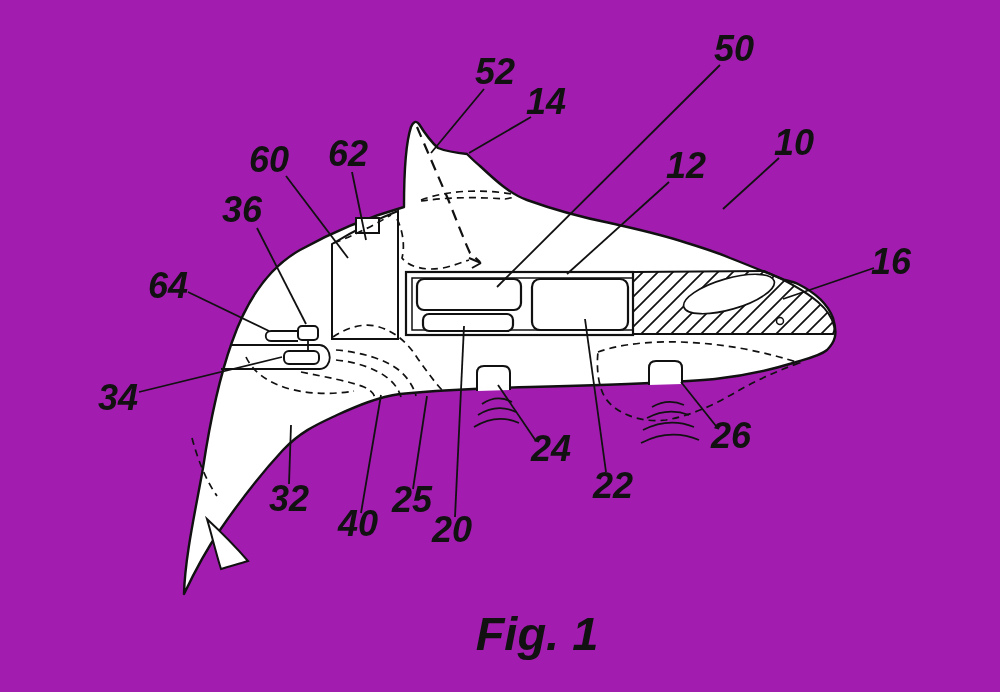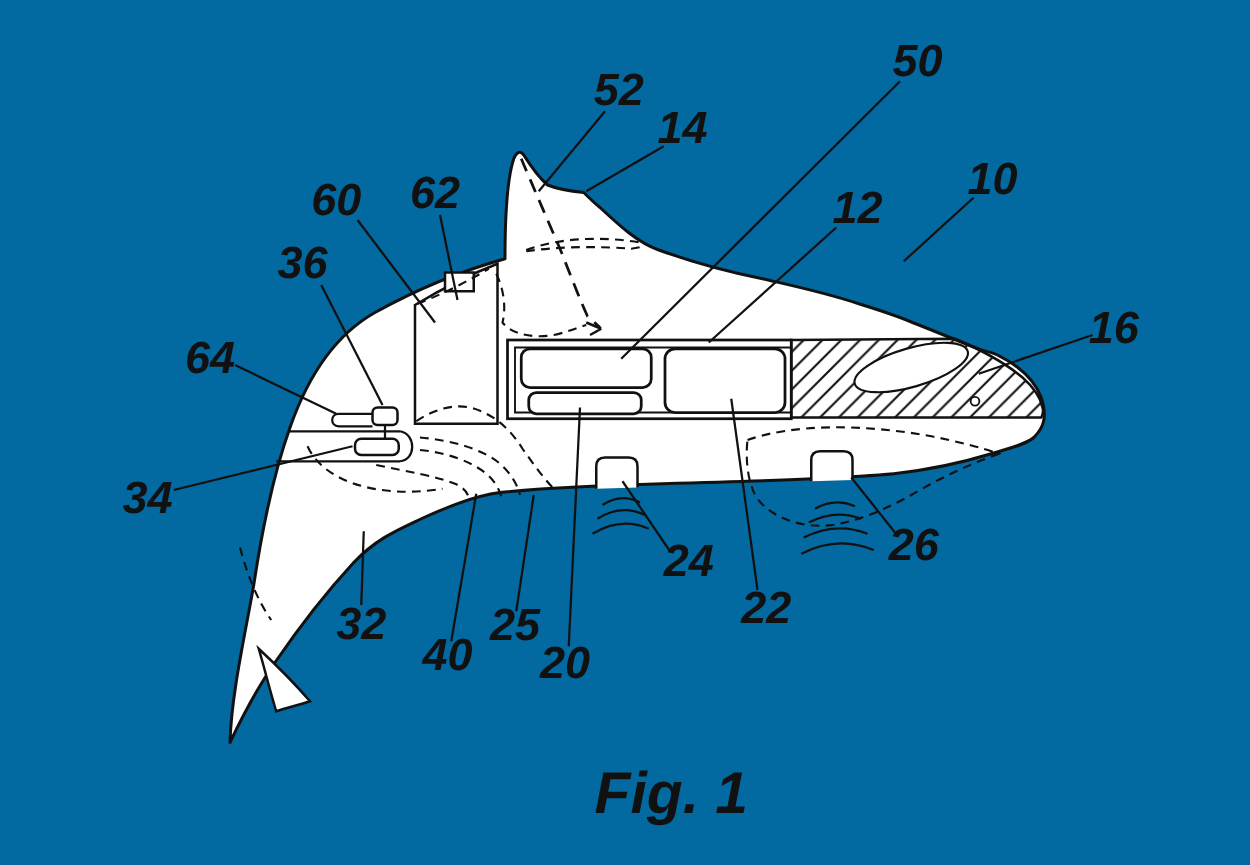--- a/index.html
+++ b/index.html
@@ -2,21 +2,21 @@
 <html><head>
 <meta charset="utf-8">
 <style>
   html, body {
     margin: 0; padding: 0;
     background: #ffffff;
     width: 1000px; height: 692px;
     overflow: hidden;
     font-family: "Liberation Sans", sans-serif;
   }
-  .stage { position: relative; width: 1000px; height: 692px; background: #0369a1; }
+  .stage { position: relative; width: 1000px; height: 692px; background: #a21caf; }
   svg { display: block; }
   .ref-num {
     font-family: "Liberation Sans", sans-serif;
     font-weight: bold;
     font-style: italic;
     font-size: 36px;
     fill: #111;
   }
   .fig-caption {
     font-family: "Liberation Sans", sans-serif;

